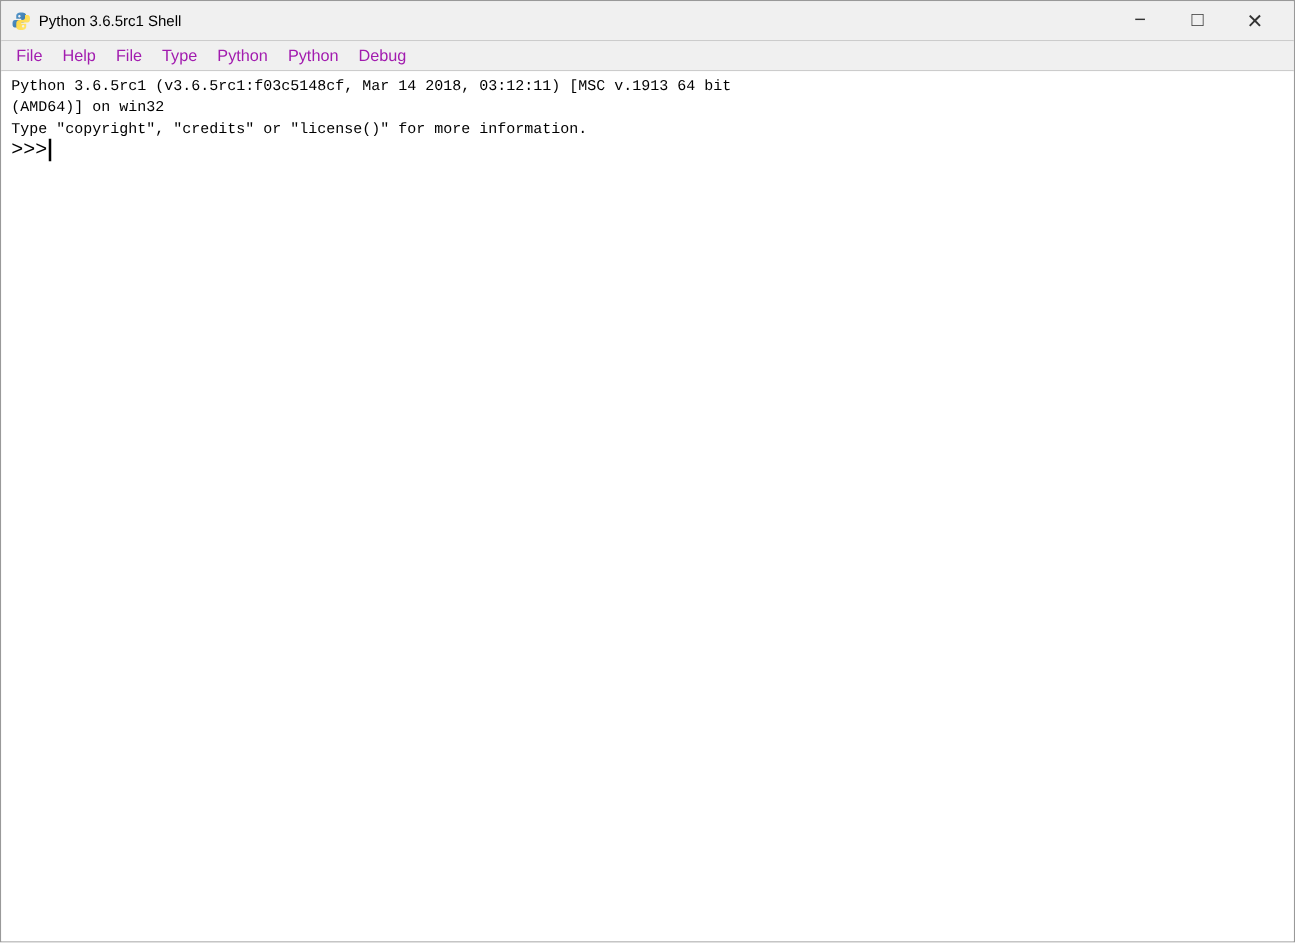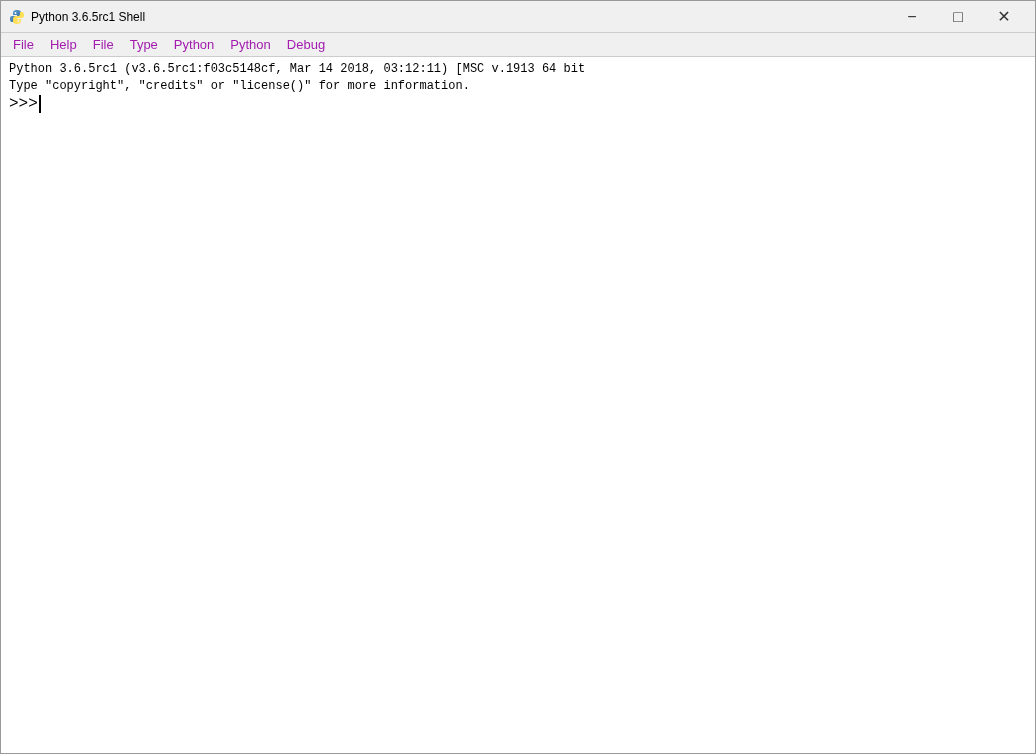--- a/index.html
+++ b/index.html
@@ -161,19 +161,20 @@
     <div class="menu-item">Help</div>
     <div class="menu-item">File</div>
     <div class="menu-item">Type</div>
     <div class="menu-item">Python</div>
     <div class="menu-item">Python</div>
     <div class="menu-item">Debug</div>
   </div>
 
   <div class="console-area">
     <div class="console-line">Python 3.6.5rc1 (v3.6.5rc1:f03c5148cf, Mar 14 2018, 03:12:11) [MSC v.1913 64 bit</div>
+    <div class="console-line">(AMD64)] on win32</div>
     <div class="console-line">Type "copyright", "credits" or "license()" for more information.</div>
     <div class="prompt-line">
       <span class="prompt">&gt;&gt;&gt; </span>
       <span class="cursor"></span>
     </div>
   </div>
 </div>
 
 </body></html>

